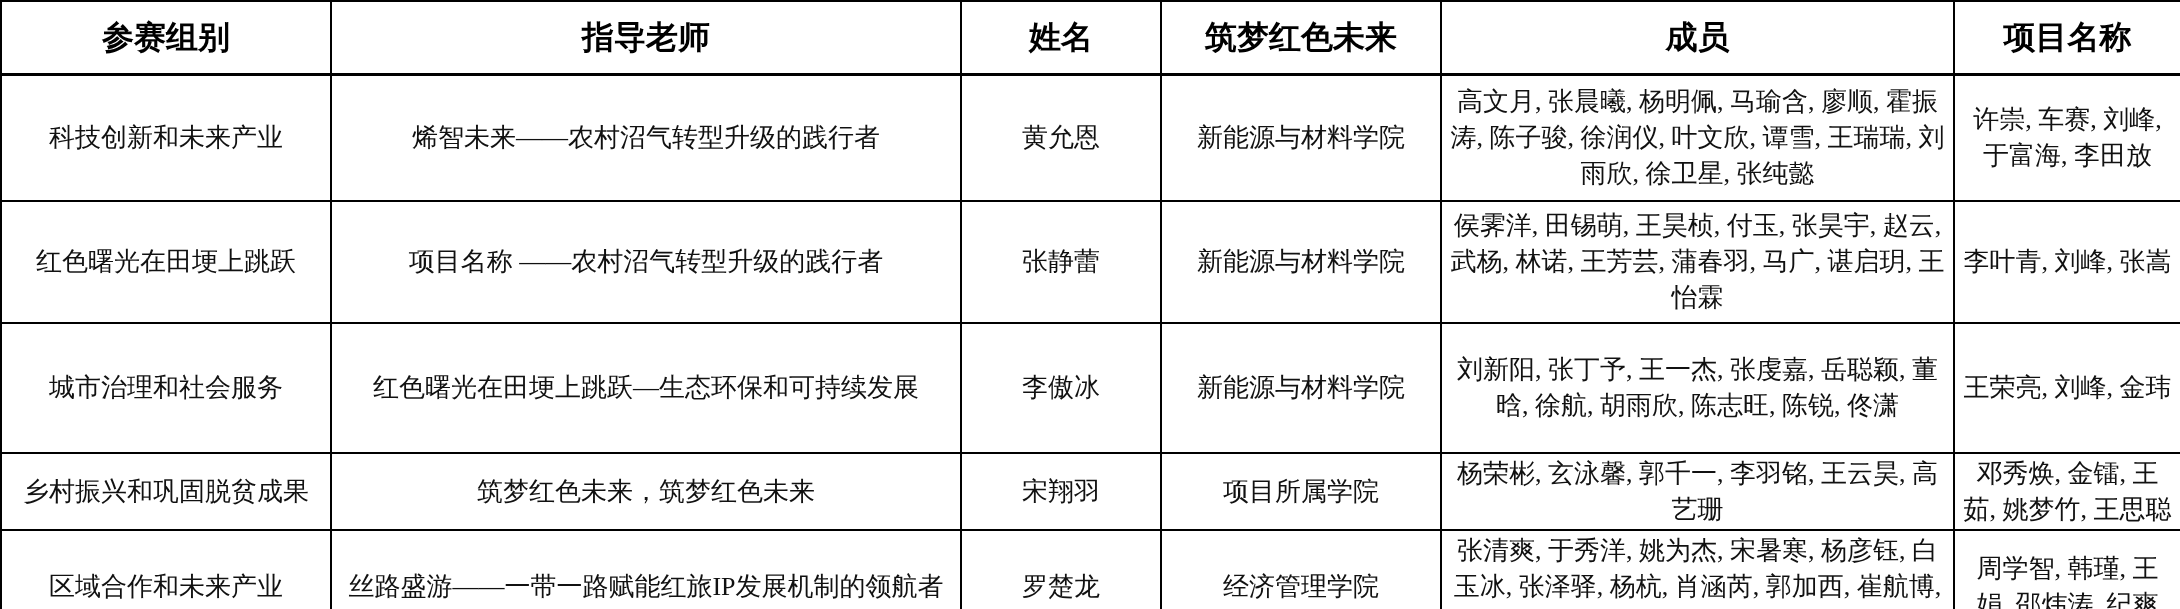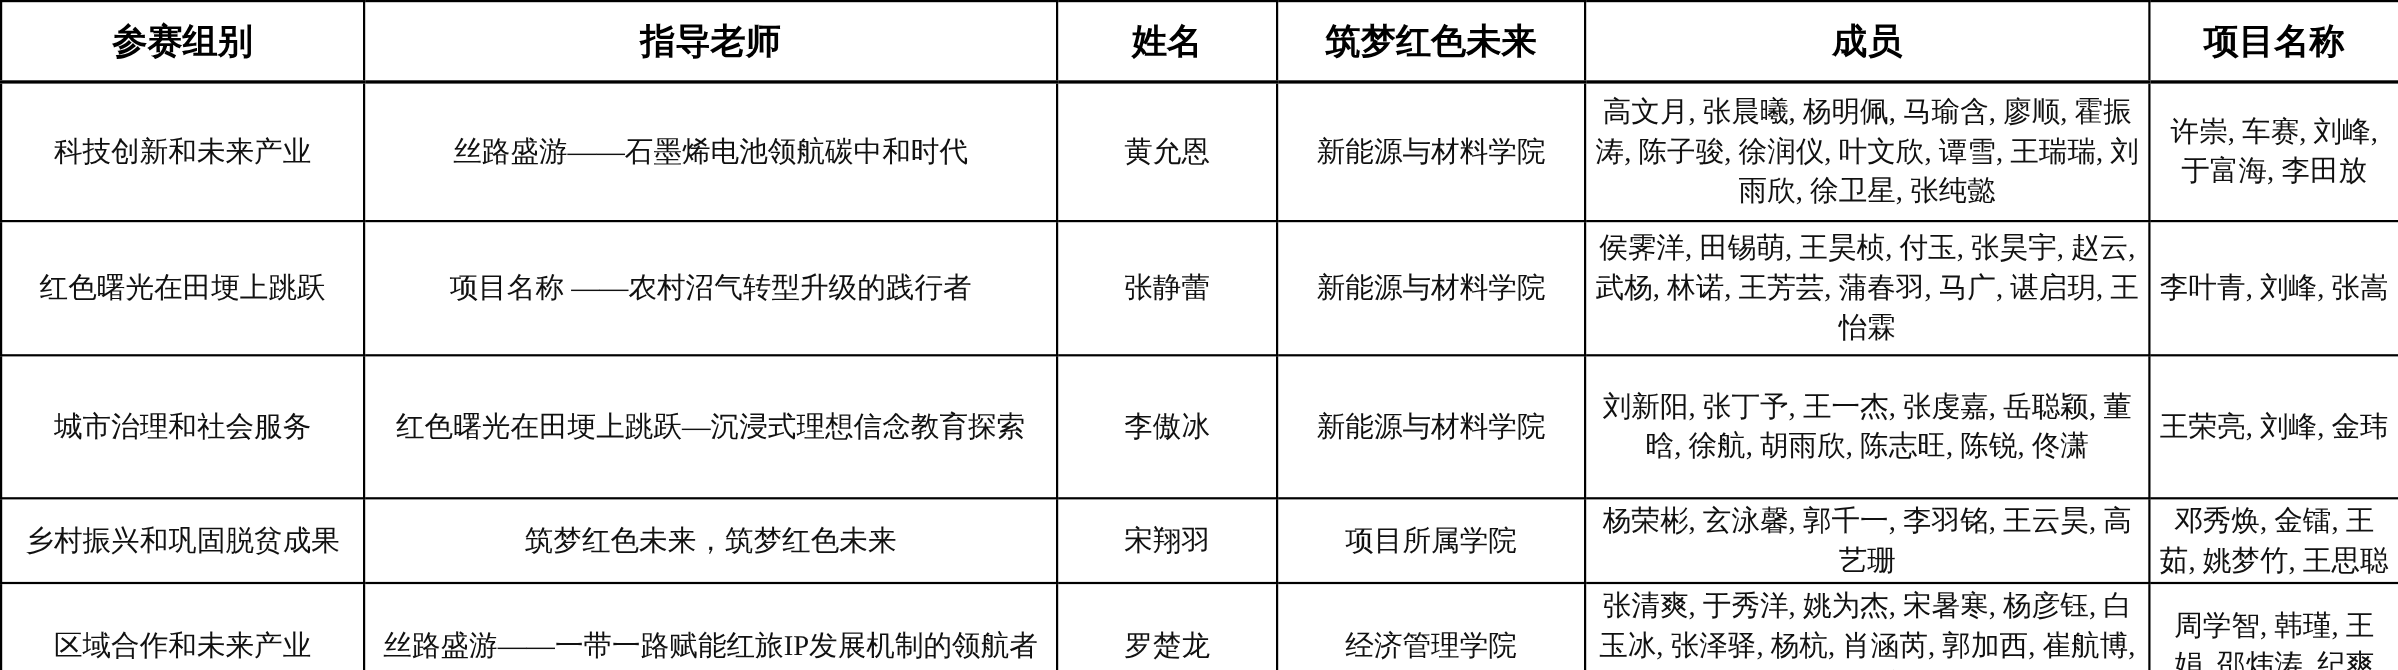--- a/index.html
+++ b/index.html
@@ -75,37 +75,37 @@
         <th>指导老师</th>
         <th>姓名</th>
         <th>筑梦红色未来</th>
         <th>成员</th>
         <th>项目名称</th>
       </tr>
     </thead>
     <tbody>
       <tr class="r0">
         <td>科技创新和未来产业</td>
-        <td>丝路盛游——石墨烯电池领航碳中和时代</td>
+        <td>烯智未来——农村沼气转型升级的践行者</td>
         <td>黄允恩</td>
         <td>新能源与材料学院</td>
         <td>高文月, 张晨曦, 杨明佩, 马瑜含, 廖顺, 霍振涛, 陈子骏, 徐润仪, 叶文欣, 谭雪, 王瑞瑞, 刘雨欣, 徐卫星, 张纯懿</td>
         <td>许崇, 车赛, 刘峰, 于富海, 李田放</td>
       </tr>
       <tr class="r1">
         <td>红色曙光在田埂上跳跃</td>
         <td>项目名称 ——农村沼气转型升级的践行者</td>
         <td>张静蕾</td>
         <td>新能源与材料学院</td>
         <td>侯霁洋, 田锡萌, 王昊桢, 付玉, 张昊宇, 赵云, 武杨, 林诺, 王芳芸, 蒲春羽, 马广, 谌启玥, 王怡霖</td>
         <td>李叶青, 刘峰, 张嵩</td>
       </tr>
       <tr class="r2">
         <td>城市治理和社会服务</td>
-        <td class="clip">红色曙光在田埂上跳跃—沉浸式理想信念教育探索</td>
+        <td class="clip">红色曙光在田埂上跳跃—生态环保和可持续发展</td>
         <td>李傲冰</td>
         <td>新能源与材料学院</td>
         <td>刘新阳, 张丁予, 王一杰, 张虔嘉, 岳聪颖, 董晗, 徐航, 胡雨欣, 陈志旺, 陈锐, 佟潇</td>
         <td>王荣亮, 刘峰, 金玮</td>
       </tr>
       <tr class="r3">
         <td>乡村振兴和巩固脱贫成果</td>
         <td>筑梦红色未来，筑梦红色未来</td>
         <td>宋翔羽</td>
         <td>项目所属学院</td>

